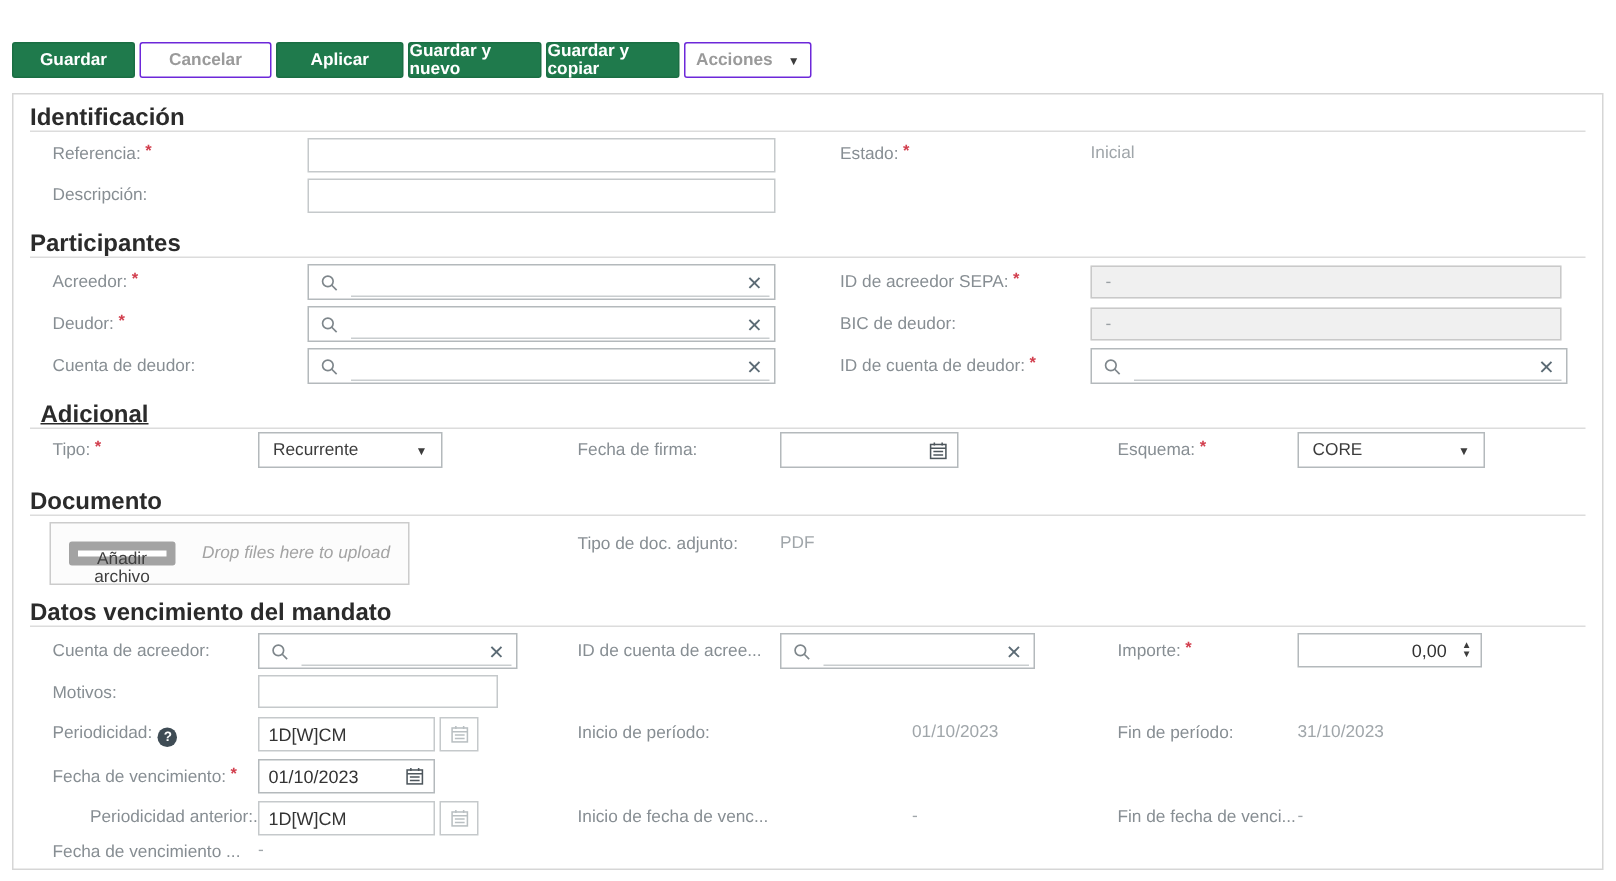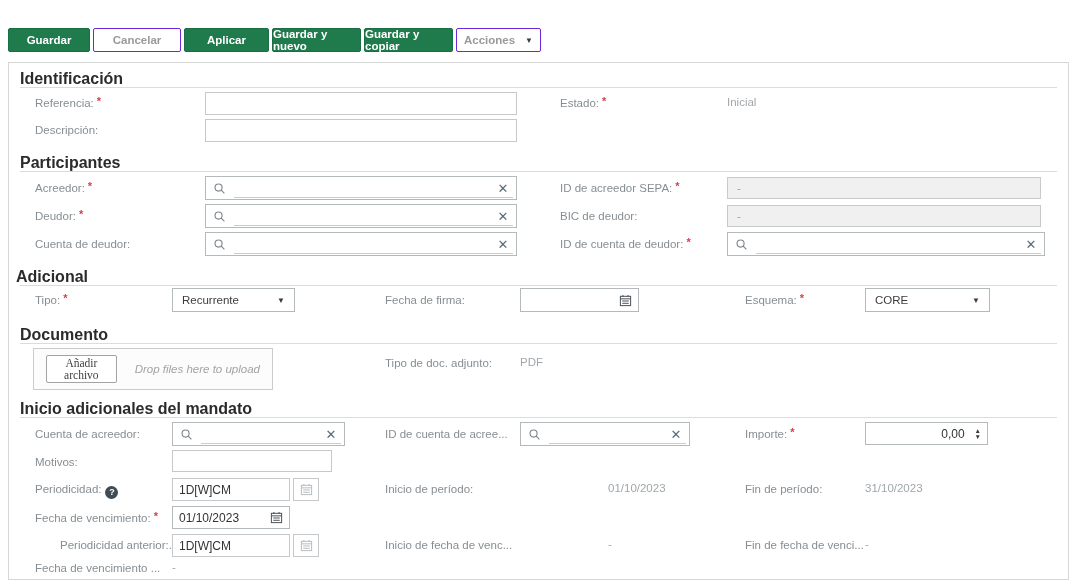--- a/index.html
+++ b/index.html
@@ -47,22 +47,22 @@
   .spinf{border:1px solid #b4b9bc;padding:0 4px 0 0;}
   .spinf input.raw{text-align:right;}
   .spincol{display:flex;flex-direction:column;line-height:5.5px;font-size:6.5px;color:#3c3c3c;
            margin-left:4px;padding-right:2px;flex:none;cursor:pointer;}
   .help{display:inline-block;width:13px;height:13px;border-radius:50%;background:#3f4c55;color:#fff;
         font-size:9px;font-weight:bold;text-align:center;line-height:13px;margin-left:4px;
         vertical-align:-2px;cursor:pointer;}
 
   .dropzone{position:absolute;left:33px;top:348px;width:240px;height:42px;border:1px solid #cccccc;
             background:#fcfcfc;display:flex;align-items:center;box-sizing:border-box;padding:0 12px;}
-  .addfile{height:28px;padding:0 10px;border:1px solid #a3a3a3;background:#fff;font-size:11.5px;
-           color:#3f3f3f;border-radius:2px;cursor:pointer;font-family:Liberation Serif, serif;}
+  .addfile{height:16px;padding:0 10px;border:6px solid #a3a3a3;background:#fff;font-size:11.5px;
+           color:#3f3f3f;border-radius:2px;cursor:pointer;font-family:Liberation Sans, sans-serif;}
   .droptext{font-size:11.5px;color:#a3a3a3;font-style:italic;margin-left:18px;white-space:nowrap;}
 </style>
 </head>
 <body>
 
 <div class="page">
 
 
   <div class="btn green" style="left:8px;width:82px;">Guardar</div>
   <div class="btn ghost" style="left:93px;width:88px;">Cancelar</div>
@@ -147,21 +147,21 @@
         <svg width="13" height="13" viewBox="0 0 14 14" fill="none" stroke="currentColor" stroke-width="1.2">
           <circle cx="6" cy="6" r="3.8"></circle>
           <line x1="8.8" y1="8.8" x2="12.3" y2="12.3"></line>
         </svg>
       </span>
     <input class="raw" style="">
     <span class="sfclear">✕</span>
     <span class="sfunder"></span>
   </div>
 
-  <div class="stitle" style="left:16px;top:268px;">Adicional</div>
+  <div class="stitle" style="left:27px;top:268px;text-decoration:underline;">Adicional</div>
   <div class="rule" style="top:285px;"></div>
 
   <span class="lbl" style="left:35px;top:294px;"><span>Tipo:</span><span class="req">*</span></span>
   <div class="fld selectf" style="left:172px;top:288px;width:123px;">
     <span>Recurrente</span>
     <span class="caret">▼</span>
   </div>
 
   <span class="lbl" style="left:385px;top:294px;">Fecha de firma:</span>
   <div class="fld datef" style="left:520px;top:288px;width:119px;">
@@ -187,21 +187,21 @@
   <div class="stitle" style="left:20px;top:326px;">Documento</div>
   <div class="rule" style="top:343px;"></div>
 
   <div class="dropzone">
     <button class="addfile">Añadir archivo</button>
     <span class="droptext">Drop files here to upload</span>
   </div>
   <span class="lbl" style="left:385px;top:357px;">Tipo de doc. adjunto:</span>
   <span class="roval" style="left:520px;top:356px;">PDF</span>
 
-  <div class="stitle" style="left:20px;top:400px;">Inicio adicionales del mandato</div>
+  <div class="stitle" style="left:20px;top:400px;">Datos vencimiento del mandato</div>
   <div class="rule" style="top:417px;"></div>
 
   <span class="lbl" style="left:35px;top:428px;">Cuenta de acreedor:</span>
   <div class="fld search" style="left:172px;top:422px;width:173px;">
     <span class="sficon">
         <svg width="13" height="13" viewBox="0 0 14 14" fill="none" stroke="currentColor" stroke-width="1.2">
           <circle cx="6" cy="6" r="3.8"></circle>
           <line x1="8.8" y1="8.8" x2="12.3" y2="12.3"></line>
         </svg>
       </span>

